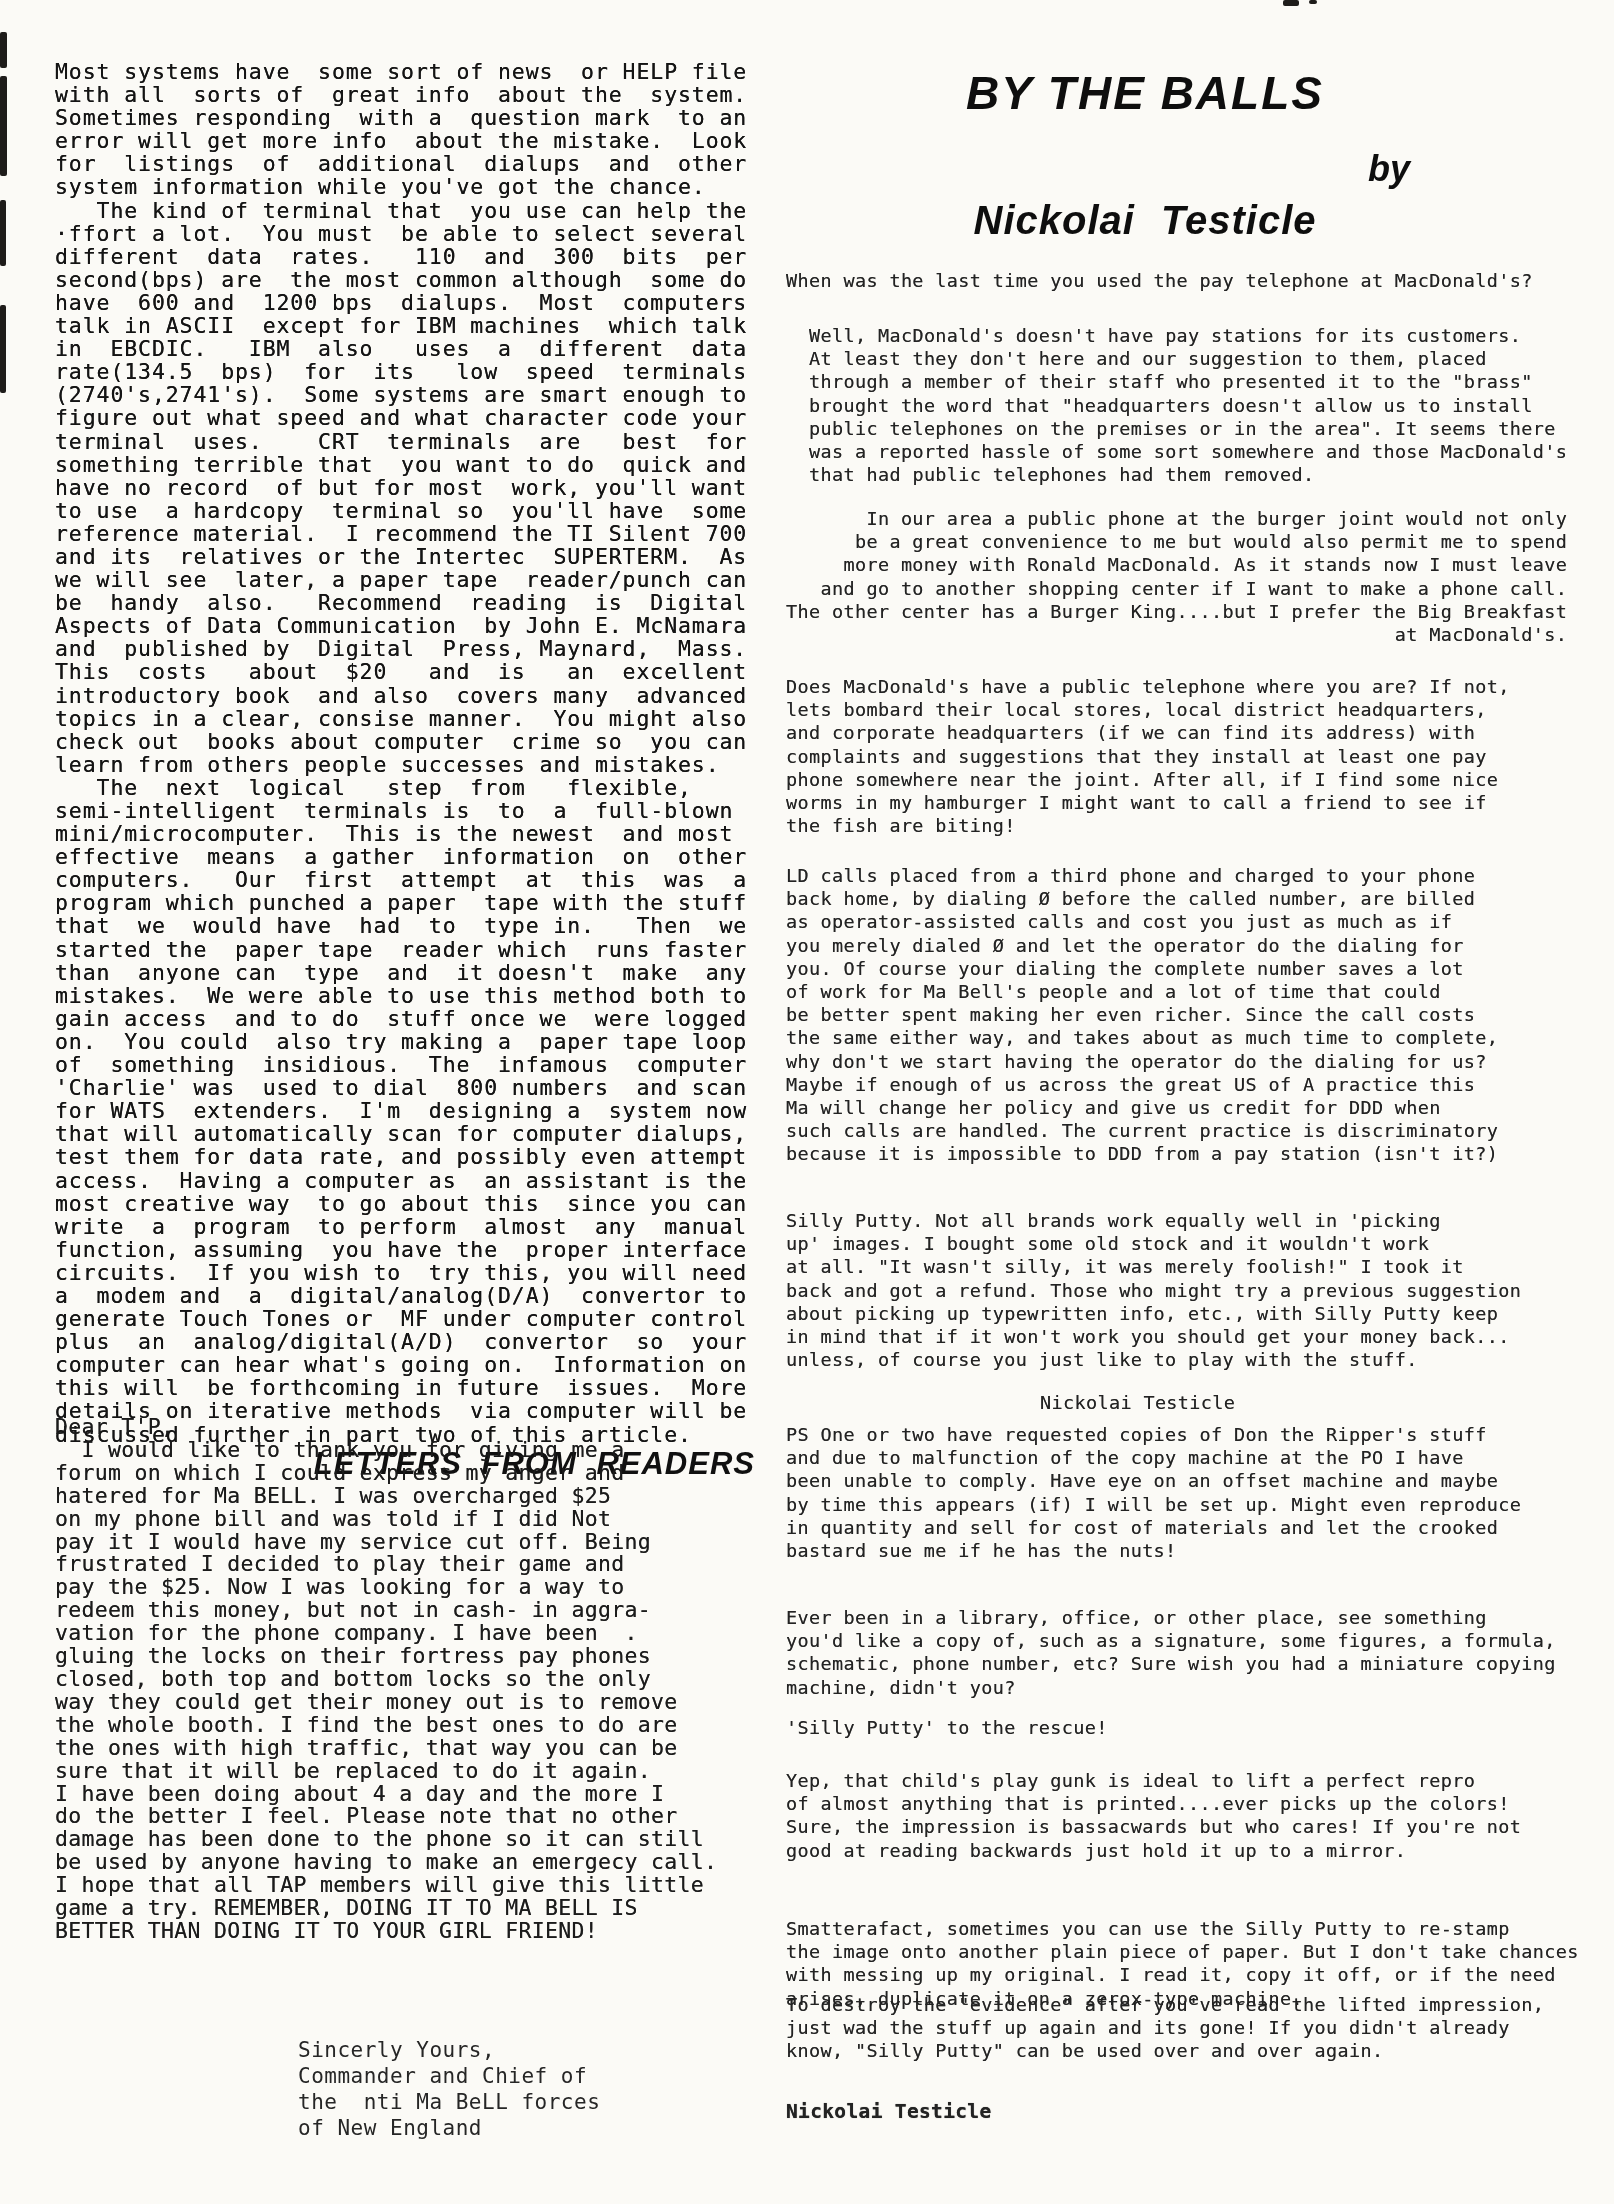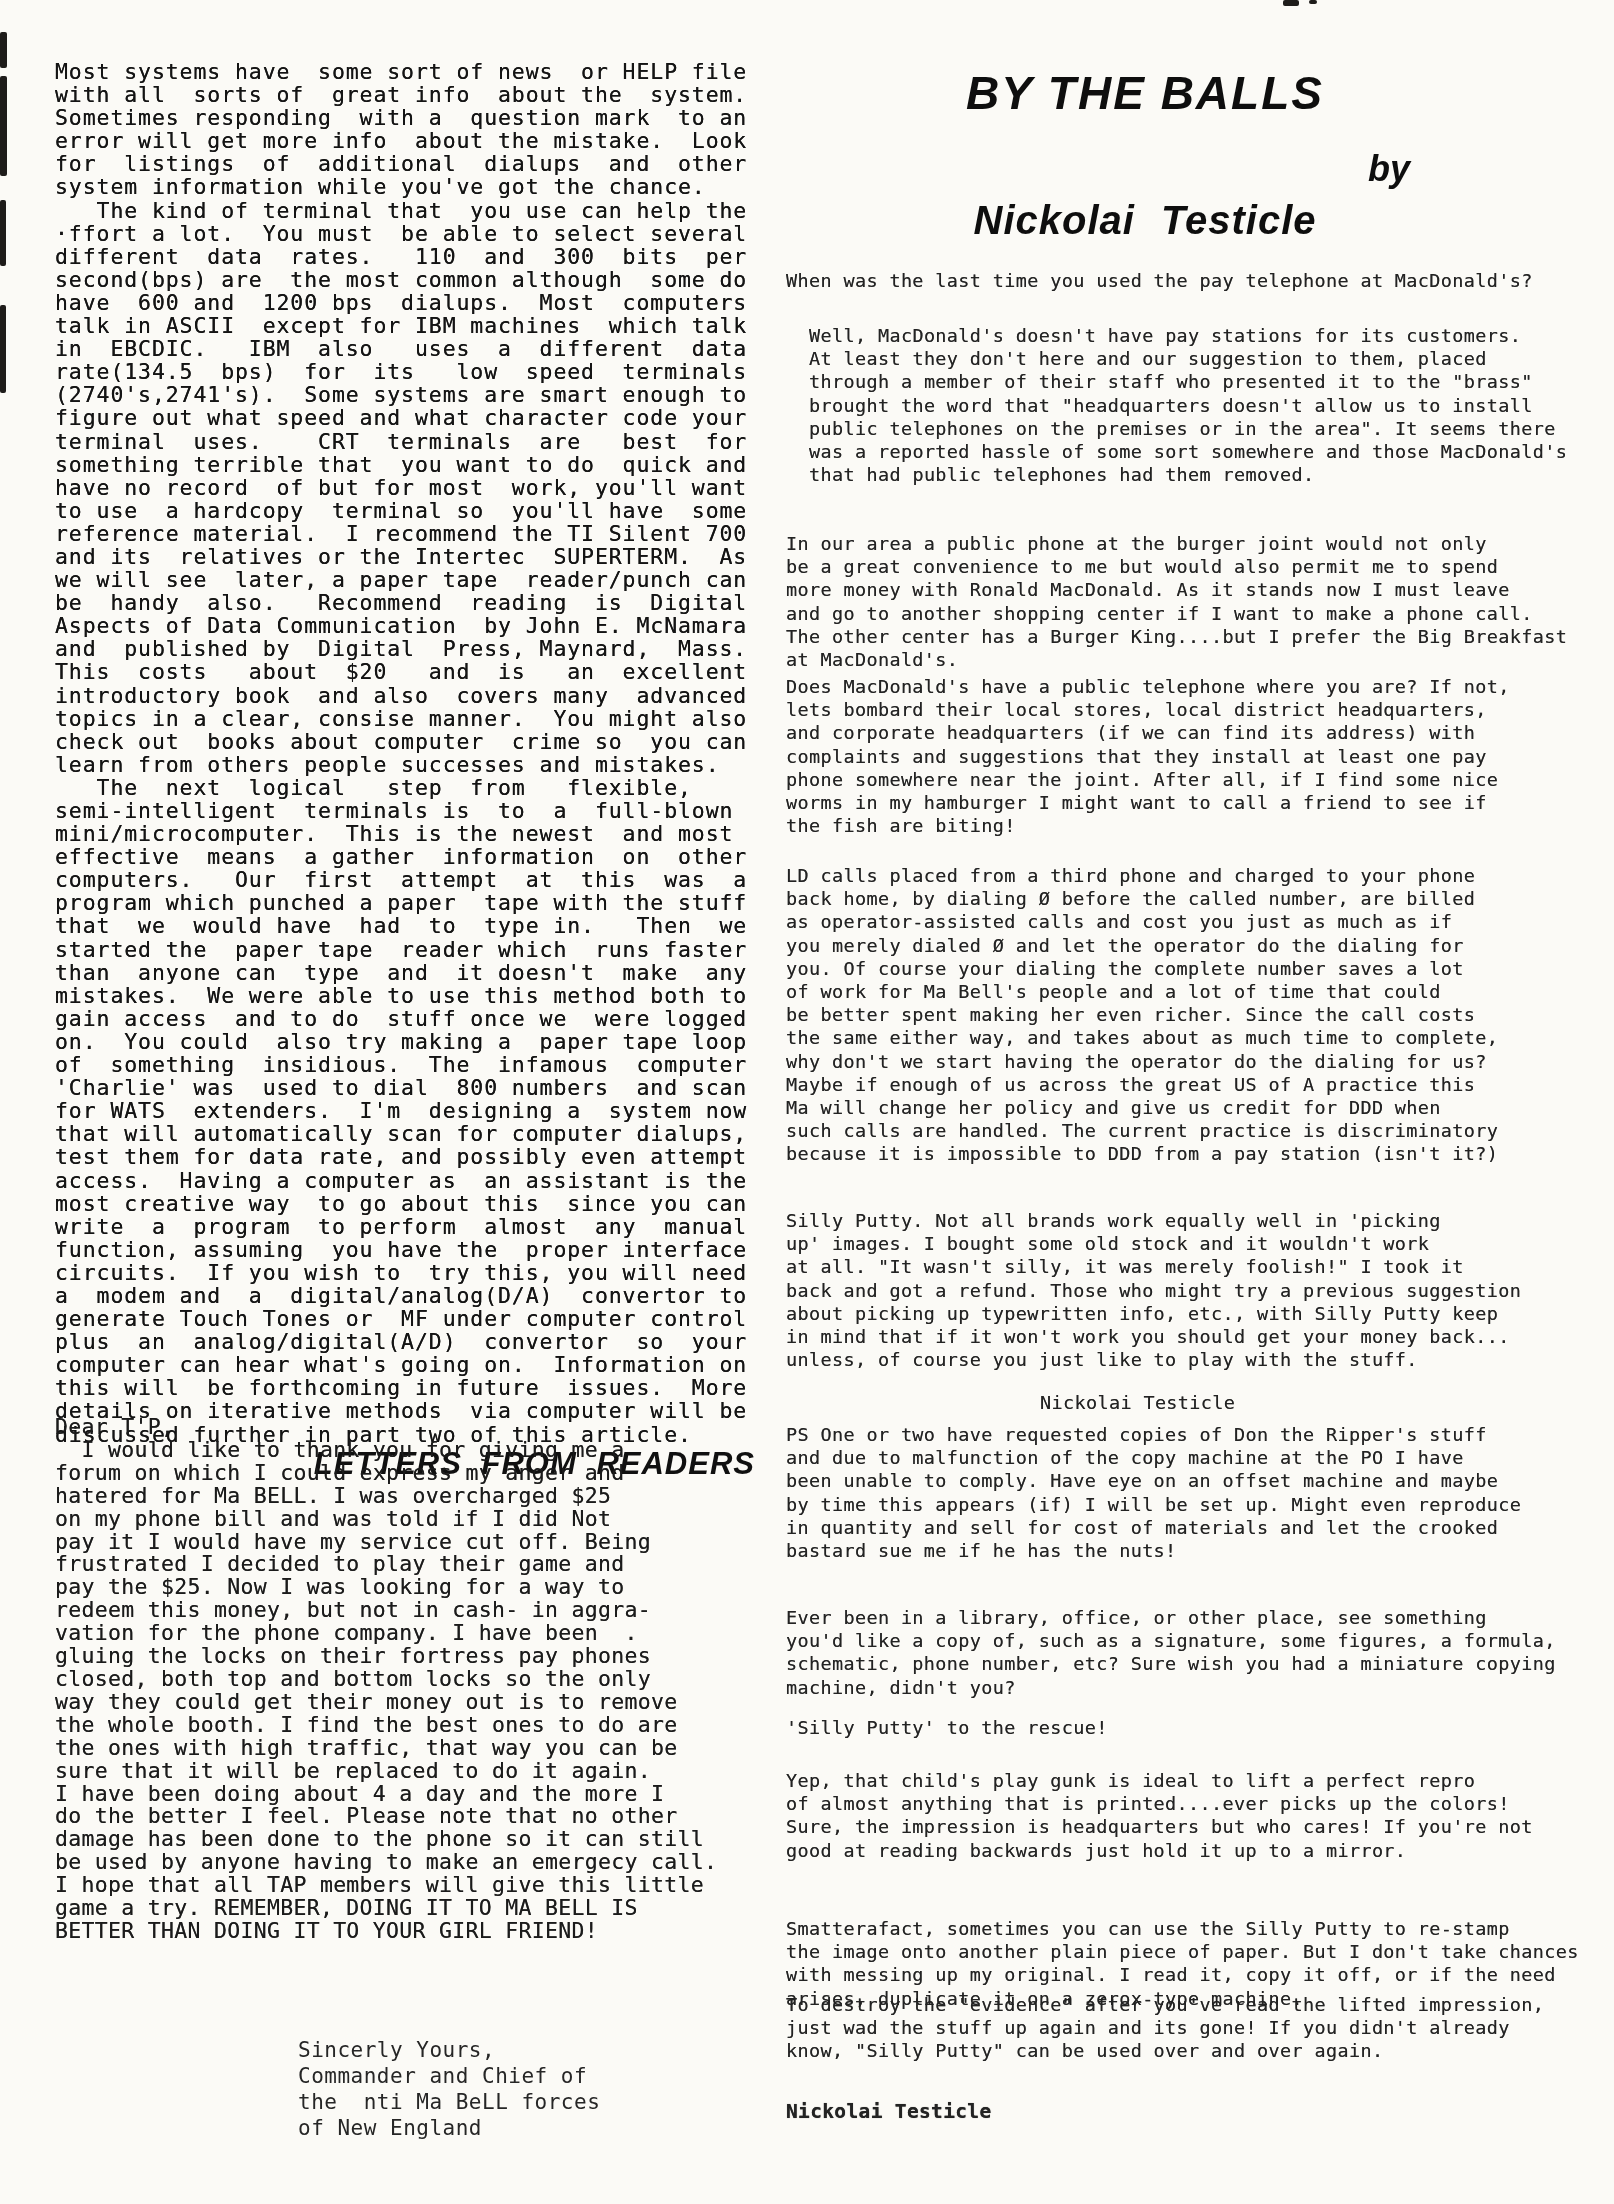--- a/index.html
+++ b/index.html
@@ -52,21 +52,21 @@
   .rtitle2{top:148px;font-size:36px;text-align:right;}
   .rtitle3{top:198px;font-size:40px;letter-spacing:1px;word-spacing:14px;}
   .rc{
     left:786px;
     font-size:18.5px;line-height:23.2px;letter-spacing:0.35px;
     color:#232323;
     text-shadow:0 0 .4px rgba(30,30,30,.6);
   }
   .rc-q1{top:269px;}
   .rc-a1{top:324px;margin-left:23px;}
-  .rc-a2{top:532px;}
+  .rc-a2{top:507px;text-align:right;}
   .rc-a3{top:666px;margin-top:9px;}
   .rc-a4{top:864px;}
   .rc-a5{top:1209px;}
   .rc-sig1{top:1391px;left:1040px;}
   .rc-ps{top:1423px;}
   .rc-library{top:1606px;}
   .rc-rescue{top:1716px;}
   .rc-yep{top:1769px;}
   .rc-smatter{top:1881px;margin-top:36px;}
   .rc-destroy{top:1993px;}
@@ -234,21 +234,21 @@
 by time this appears (if) I will be set up. Might even reproduce
 in quantity and sell for cost of materials and let the crooked
 bastard sue me if he has the nuts!</div>
 <div class="tw rc rc-library">Ever been in a library, office, or other place, see something
 you'd like a copy of, such as a signature, some figures, a formula,
 schematic, phone number, etc? Sure wish you had a miniature copying
 machine, didn't you?</div>
 <div class="tw rc rc-rescue">'Silly Putty' to the rescue!</div>
 <div class="tw rc rc-yep">Yep, that child's play gunk is ideal to lift a perfect repro
 of almost anything that is printed....ever picks up the colors!
-Sure, the impression is headquarters but who cares! If you're not
+Sure, the impression is bassacwards but who cares! If you're not
 good at reading backwards just hold it up to a mirror.</div>
 <div class="tw rc rc-smatter">Smatterafact, sometimes you can use the Silly Putty to re-stamp
 the image onto another plain piece of paper. But I don't take chances
 with messing up my original. I read it, copy it off, or if the need
 arises, duplicate it on a zerox-type machine.</div>
 <div class="tw rc rc-destroy">To destroy the "evidence" after you've read the lifted impression,
 just wad the stuff up again and its gone! If you didn't already
 know, "Silly Putty" can be used over and over again.</div>
 <div class="tw rc rc-sig2">Nickolai Testicle</div>
 

